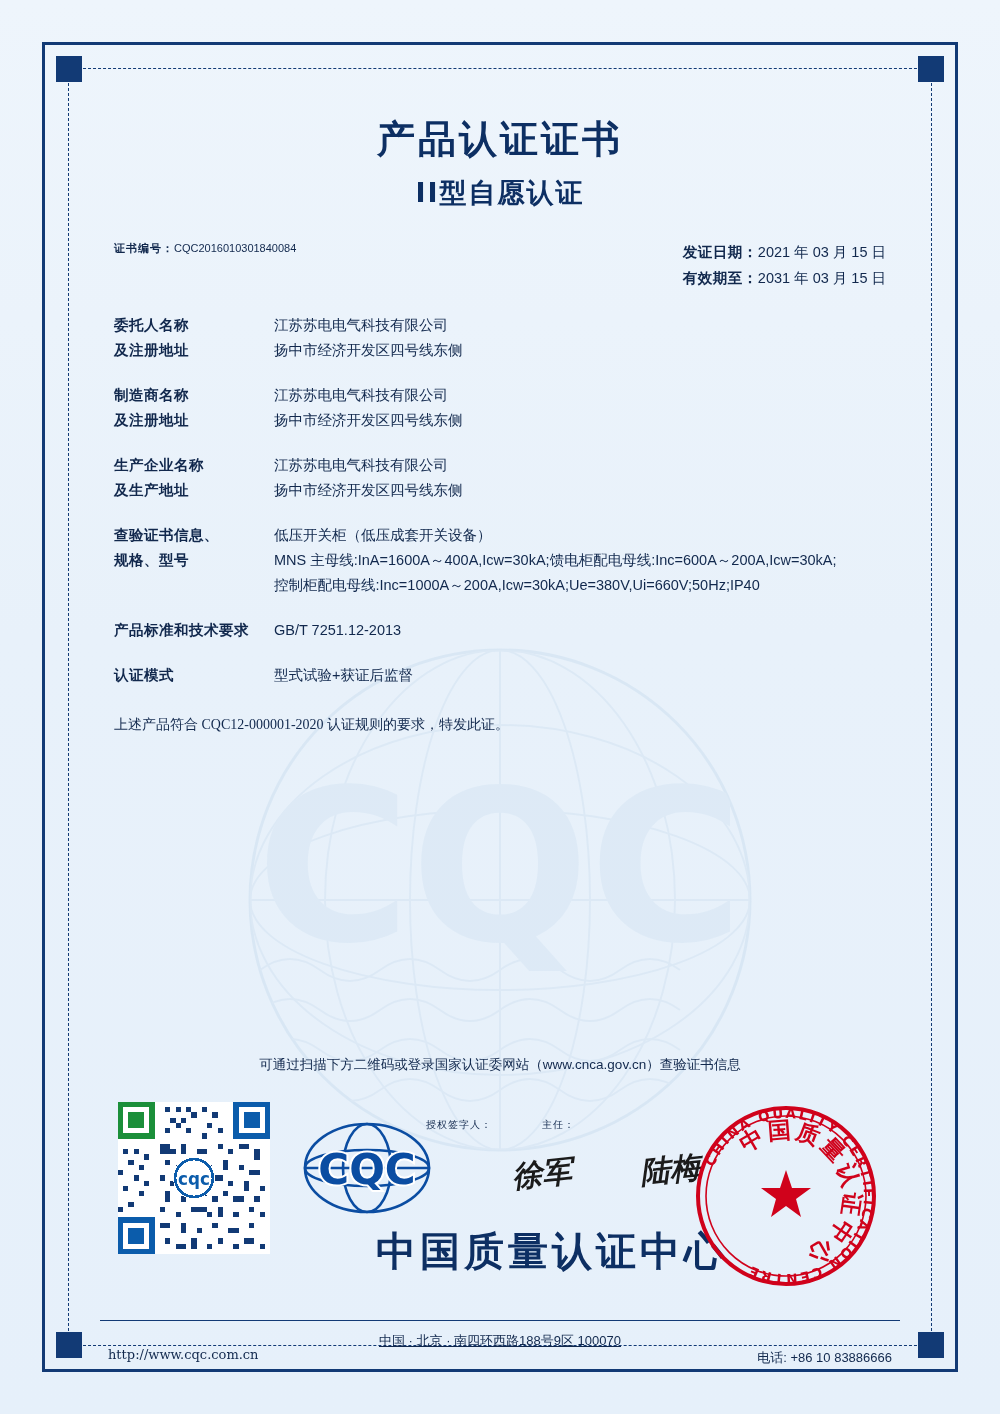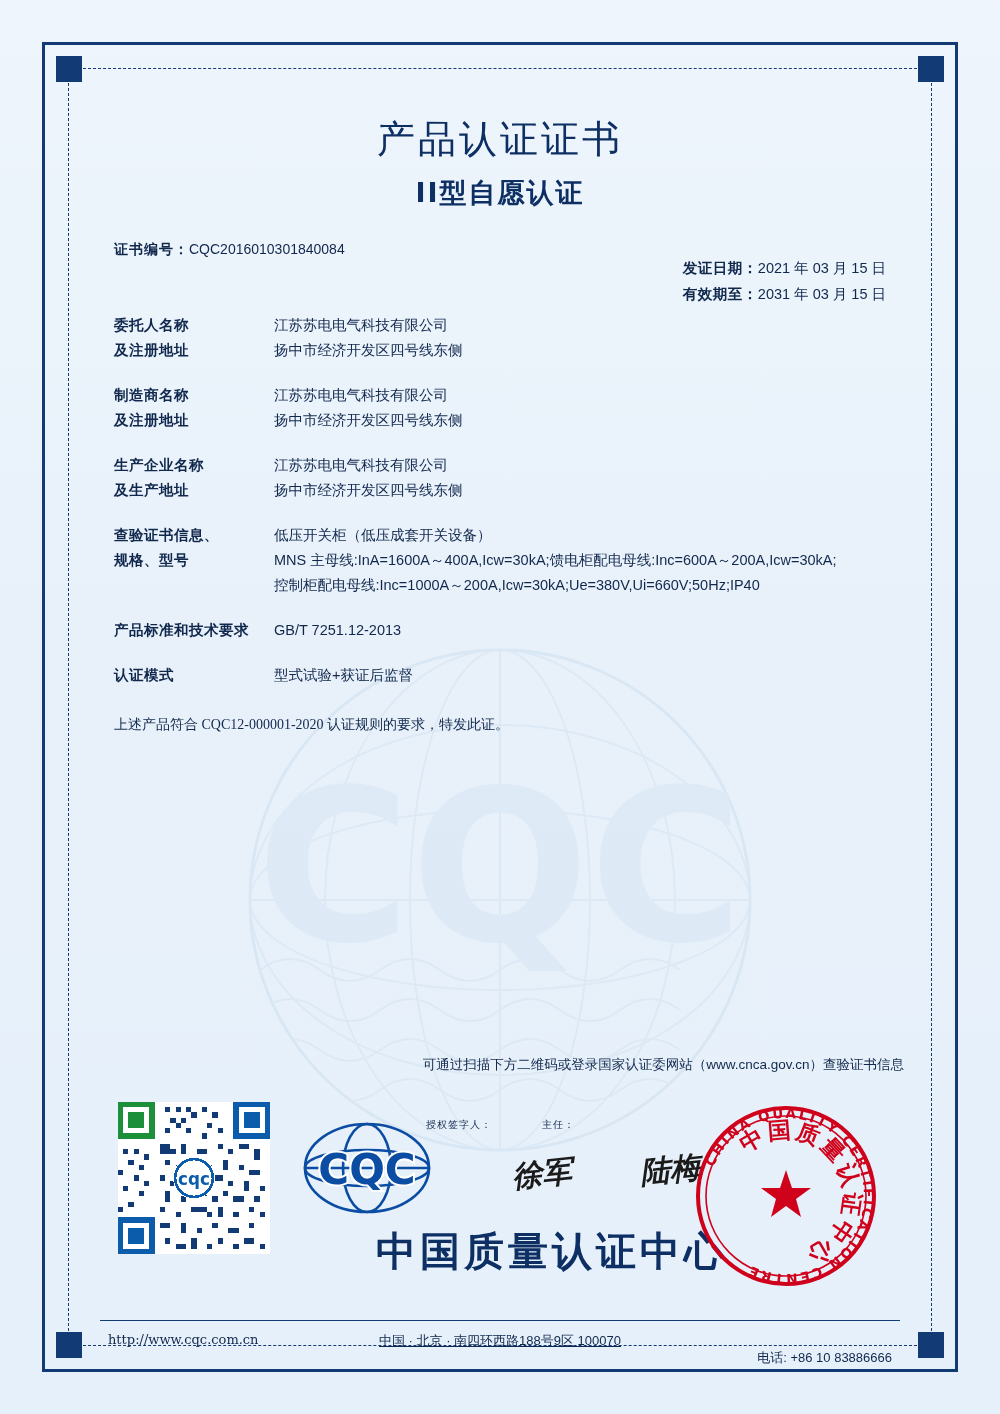--- a/index.html
+++ b/index.html
@@ -56,21 +56,21 @@
     position: absolute;
     left: 96px;
     top: 96px;
     right: 96px;
     bottom: 96px;
   }
 
   .title {
     text-align: center;
     font-family: "DejaVu Sans", sans-serif;
-    font-weight: normal;
+    font-weight: bold;
     color: #0d2f63;
     font-size: 38px;
     letter-spacing: 3px;
     margin-top: 18px;
   }
   .subtitle {
     text-align: center;
     font-family: "DejaVu Sans", sans-serif;
     font-weight: bold;
     color: #0d2f63;
@@ -83,28 +83,28 @@
     position: relative;
     margin-top: 28px;
     height: 62px;
     font-size: 14.5px;
     color: #11284d;
   }
   .cert-no {
     position: absolute;
     left: 18px;
     top: 2px;
-    font-size: 14px;
+    font-size: 11px;
     color: #11284d;
   }
   .cert-no .lbl { font-weight: bold; letter-spacing: 1px; }
   .dates {
     position: absolute;
     right: 18px;
-    top: 16px;
+    top: 0;
     text-align: left;
     font-size: 14.5px;
     color: #11284d;
     line-height: 26px;
   }
   .dates .lbl { font-weight: bold; letter-spacing: 0.5px; }
 
   .fields {
     margin-top: 12px;
     padding-left: 18px;
@@ -138,21 +138,21 @@
     font-family: Liberation Serif, serif;
     font-size: 14px;
     color: #11284d;
     line-height: 30px;
   }
 
   .verify-line {
     position: absolute;
     left: 0; right: 0;
     top: 960px;
-    text-align: right;
+    text-align: center;
     font-size: 13.5px;
     color: #11284d;
   }
 
   
   .bottom {
     position: absolute;
     left: 0; right: 0;
     top: 1000px;
     height: 230px;
@@ -225,21 +225,21 @@
     border-top: 1px solid #123a75;
   }
   .footer {
     position: absolute;
     left: 4px; right: 4px;
     top: 1232px;
     height: 30px;
     font-size: 13px;
     color: #11284d;
   }
-  .footer .left { position: absolute; left: 8px; top: 4px; font-family: "DejaVu Serif", serif; }
+  .footer .left { position: absolute; left: 8px; top: 19px; font-family: "DejaVu Serif", serif; }
   .footer .center { position: absolute; left: 0; right: 0; text-align: center; top: 4px; text-decoration: underline; }
   .footer .right { position: absolute; right: 8px; top: 21px; }
 </style>
 </head>
 <body>
 
 <div class="page">
 
   <div class="frame-outer"></div>
   <div class="frame-inner"></div>

